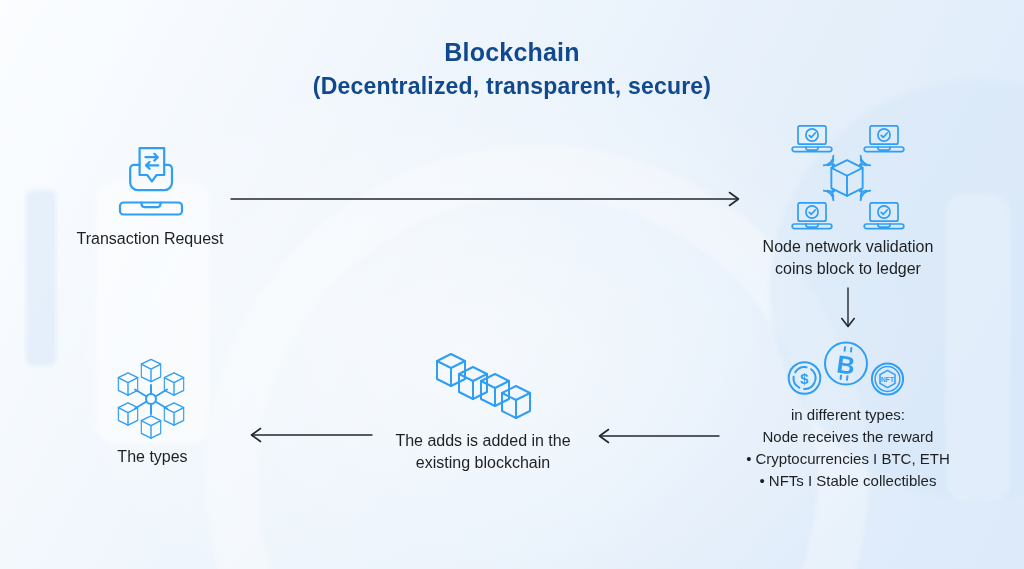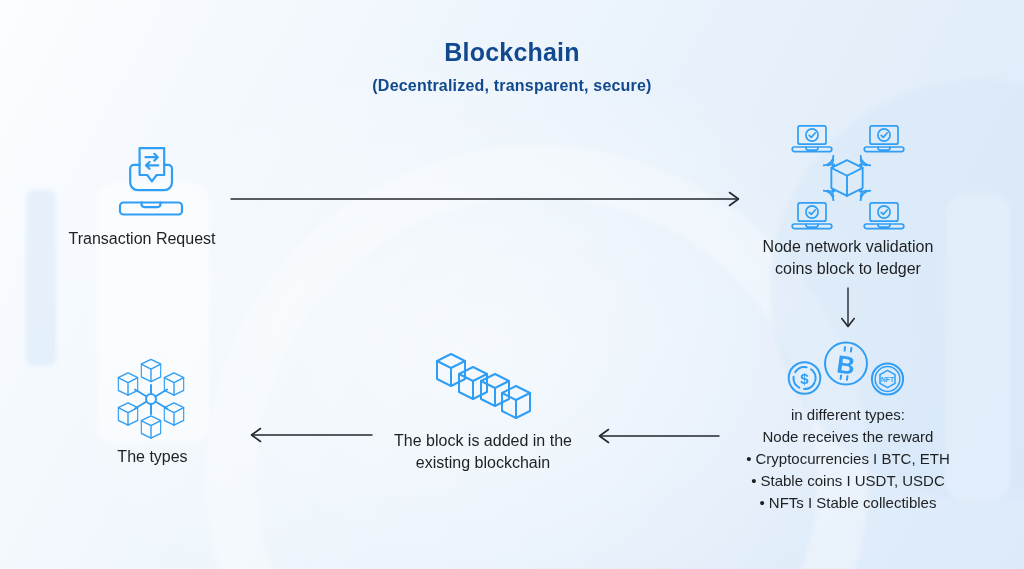--- a/index.html
+++ b/index.html
@@ -14,21 +14,21 @@
   .deco-ring{left:205px;top:145px;width:560px;height:560px;border-radius:50%;
     border:52px solid rgba(255,255,255,0.30);}
   .deco-bar-a{left:26px;top:190px;width:30px;height:176px;border-radius:8px;background:rgba(198,222,245,0.35);}
   .deco-bar-b{left:96px;top:182px;width:114px;height:262px;border-radius:20px;background:rgba(255,255,255,0.48);}
   .deco-bar-c{left:946px;top:194px;width:64px;height:306px;border-radius:18px;background:rgba(255,255,255,0.42);}
   .deco-blob{left:770px;top:80px;width:420px;height:420px;border-radius:50%;background:rgba(212,231,249,0.45);}
 
   .title-wrap{position:absolute;top:36px;left:0;right:0;text-align:center;
     color:#11498f;font-weight:bold;letter-spacing:0.2px;}
   .title-line1{font-size:25px;line-height:32px;}
-  .title-line2{font-size:16px;line-height:36px;}
+  .title-line2{font-size:23px;line-height:36px;}
 
   .node-label{position:absolute;text-align:center;color:#1e2022;font-size:16px;line-height:22px;}
   .reward-text{position:absolute;text-align:center;color:#1e2022;font-size:15px;line-height:22px;}
   .bullet-line .marker{margin-right:4px;}
 
   svg.icon{position:absolute;stroke:#2f9ef4;fill:none;stroke-width:2;
     stroke-linecap:round;stroke-linejoin:round;}
   svg.icon .glyph{fill:#2f9ef4;stroke:none;font-weight:bold;font-family:"Liberation Sans",sans-serif;}
   svg.icon.cluster{stroke-width:1.7;}
   svg.arrows{position:absolute;left:0;top:0;stroke:#23272e;fill:none;
@@ -84,21 +84,21 @@
   </svg>
 
   <svg class="icon" style="left:118px;top:147px;stroke-width:2.2" width="66" height="70" viewBox="0 0 66 70">
     <path d="M21.6 1.2 H46.2 V28 H38.6 L33.9 34.3 L29.2 28 H21.6 Z"></path>
     <path d="M27.5 10.2 H39.5 M36.3 6.8 L39.8 10.2 L36.3 13.6"></path>
     <path d="M40.3 18.4 H28.3 M31.5 15 L28 18.4 L31.5 21.8"></path>
     <path d="M21.6 17.8 H16 A3.8 3.8 0 0 0 12.2 21.6 V35.5 A7.6 7.6 0 0 0 19.8 43.1 H46.4 A7.6 7.6 0 0 0 54 35.5 V21.6 A3.8 3.8 0 0 0 50.2 17.8 H46.2"></path>
     <rect x="2" y="55.5" width="62" height="12" rx="3.6"></rect>
     <path d="M23.5 55.5 v1.6 a3 3 0 0 0 3 3 h13 a3 3 0 0 0 3 -3 v-1.6"></path>
   </svg>
-  <div class="node-label" style="left:32px;top:228px;width:220px">Transaction Request</div>
+  <div class="node-label" style="left:40px;top:228px;width:220px">Transaction Request</div>
 
   <svg class="icon cluster" style="left:789px;top:125px" width="118" height="106" viewBox="0 0 118 106">
     <use href="#cube" x="41" y="34" width="34" height="38"></use>
     <use href="#laptop-check" x="2" y="0" width="42" height="28"></use>
     <use href="#laptop-check" x="74" y="0" width="42" height="28"></use>
     <use href="#laptop-check" x="2" y="77" width="42" height="28"></use>
     <use href="#laptop-check" x="74" y="77" width="42" height="28"></use>
     <g transform="translate(46,42) scale(-1,-1)">
         <use href="#wifi" width="12" height="12"></use>
       </g>
@@ -137,35 +137,32 @@
       <text class="glyph" x="104.5" y="39.6" font-size="6.8" text-anchor="middle" dominant-baseline="central">NFT</text>
     </g>
   </svg>
   <div class="reward-text" style="left:710px;top:404px;width:276px">
     <div>in different types:</div>
     <div>Node receives the reward</div>
     <div class="bullet-line">
       <span class="marker">•</span><span>Cryptocurrencies I BTC, ETH</span>
     </div>
     <div class="bullet-line">
-      <span class="marker">•</span><span>Stable coins I USDT, USDC</span>
-    </div>
-    <div class="bullet-line">
       <span class="marker">•</span><span>NFTs I Stable collectibles</span>
     </div>
   </div>
 
   <svg class="icon" style="left:434px;top:353px" width="100" height="68" viewBox="0 0 100 68">
     <use href="#cube" x="2" y="0" width="30" height="34"></use>
     <use href="#cube" x="24" y="13" width="30" height="34"></use>
     <use href="#cube" x="46" y="20" width="30" height="34"></use>
     <use href="#cube" x="67" y="32" width="30" height="34"></use>
   </svg>
   <div class="node-label" style="left:373px;top:430px;width:220px">
-    <div>The block is added in the</div>
+    <div>The adds is added in the</div>
     <div>existing blockchain</div>
   </div>
 
   <svg class="icon" style="left:110px;top:357px" width="82" height="84" viewBox="0 0 82 84">
     <path d="M41 37 V28 M41 47 V57 M45.4 39.5 L57 32.5 M45.4 44.5 L57 51.5 M36.6 39.5 L25 32.5 M36.6 44.5 L25 51.5"></path>
     <circle cx="41" cy="42" r="5"></circle>
     <use href="#cube" x="30.5" y="1.5" width="21" height="24"></use>
     <use href="#cube" x="30.5" y="58" width="21" height="24"></use>
     <use href="#cube" x="53.5" y="15" width="21" height="24"></use>
     <use href="#cube" x="53.5" y="45" width="21" height="24"></use>

